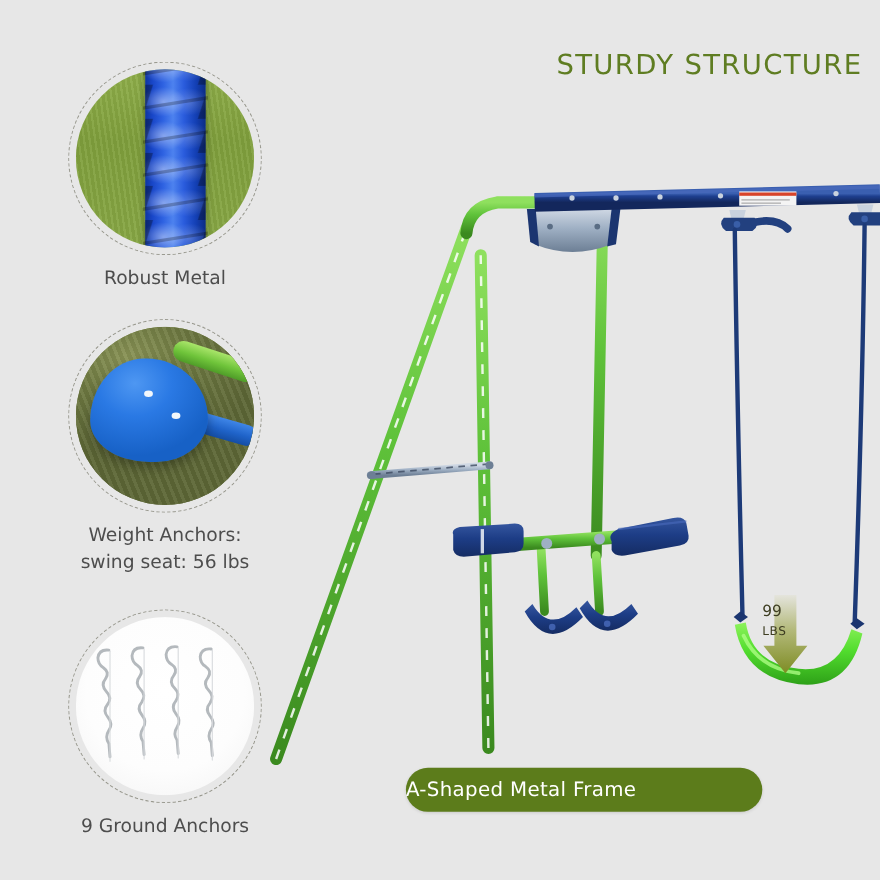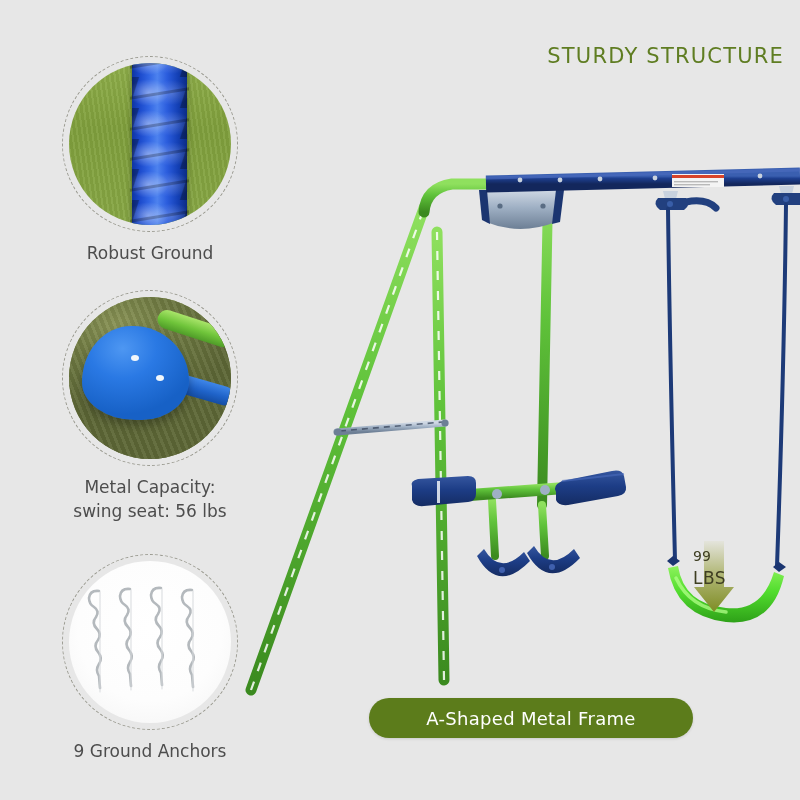--- a/index.html
+++ b/index.html
@@ -21,21 +21,21 @@
     height: 800px;
   }
 
   
   .title {
     position: absolute;
     left: 400px;
     top: 44px;
     width: 384px;
     text-align: right;
-    font-size: 21px;
+    font-size: 25px;
     font-weight: 400;
     letter-spacing: 1.2px;
     color: #5f7d22;
     font-family: "DejaVu Sans", sans-serif;
     white-space: nowrap;
   }
 
   
   .feature {
     position: absolute;
@@ -179,21 +179,20 @@
     top: 698px;
     width: 324px;
     height: 40px;
     background: #5c7c1b;
     border-radius: 20px;
     color: #ffffff;
     font-size: 18px;
     font-family: "DejaVu Sans", sans-serif;
     display: flex;
     align-items: center;
-    justify-content: center;
     letter-spacing: .3px;
     box-shadow: 0 1px 3px rgba(0,0,0,.12);
   }
 
   
   #product { position:absolute; left:0; top:0; width:800px; height:800px; }
 
   
   .lbs-arrow{
     position:absolute;
@@ -203,21 +202,21 @@
   .lbs-text{
     position:absolute;
     left:693px; top:546px;
     width:42px;
     font-size:14px;
     color:#3e3e22;
     font-family:"DejaVu Sans", sans-serif;
     line-height:1.45;
     pointer-events:none;
   }
-  .lbs-text .l2{ display:block; font-size:17px; letter-spacing:.5px;}
+  .lbs-text .l2{ display:block; font-size:11px; letter-spacing:.5px;}
 </style>
 </head>
 <body>
 
 <div id="stage">
 
   <div class="title">STURDY STRUCTURE</div>
 
   <svg id="product" viewBox="0 0 800 800" xmlns="http://www.w3.org/2000/svg">
     <defs>
@@ -384,38 +383,38 @@
           <div class="braid" style="top:30%"></div>
           <div class="braid" style="top:47%"></div>
           <div class="braid" style="top:64%"></div>
           <div class="braid" style="top:81%"></div>
 
         </div>
       </div>
       <div class="circle-dash"></div>
     </div>
     <div class="caption">
-      <span class="line">Robust Ground</span>
+      <span class="line">Robust Metal</span>
     </div>
   </div>
 
   <div class="feature" style="top:290px;">
     <div class="circle-wrap">
       <div class="circle-photo">
         <div class="seat-bg"></div>
         <div class="seat-greenbar"></div>
         <div class="seat-bluebar"></div>
         <div class="seat-blob"></div>
         <div class="seat-dot" style="left:38%; top:36%;"></div>
         <div class="seat-dot" style="left:54%; top:48%;"></div>
       </div>
       <div class="circle-dash"></div>
     </div>
     <div class="caption">
-      <span class="line">Metal Capacity:</span>
+      <span class="line">Weight Anchors:</span>
       <span class="line">swing seat: 56 lbs</span>
     </div>
   </div>
 
   <div class="feature" style="top:554px;">
     <div class="circle-wrap">
       <div class="circle-photo">
         <div class="anchor-bg"></div>
         <svg viewBox="0 0 162 162" width="162" height="162" style="position:absolute;left:0;top:0;">
           <g fill="none" stroke="#b4b9bd" stroke-width="2.6" stroke-linecap="round">

